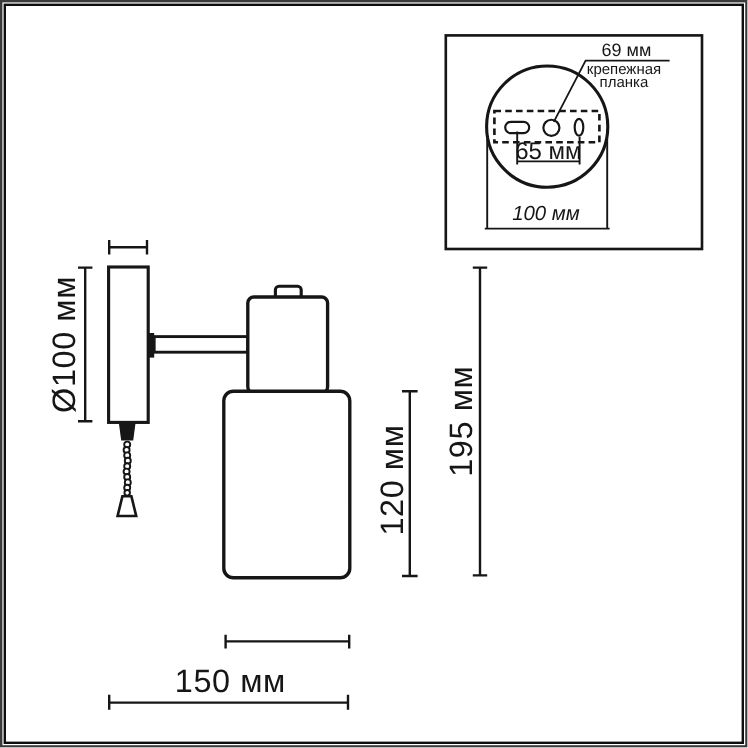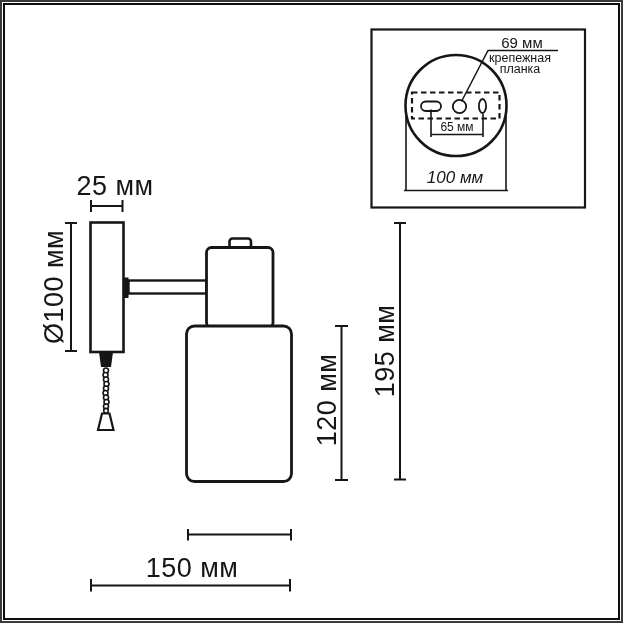--- a/index.html
+++ b/index.html
@@ -14,21 +14,21 @@
   }
   svg{position:absolute;left:0;top:0;}
   .lbl{
     position:absolute;white-space:nowrap;color:#161616;
     transform:translate(-50%,-50%);text-align:center;
   }
   .rot{transform:translate(-50%,-50%) rotate(-90deg);}
   .dimbig{font-size:27px;letter-spacing:.5px;}
   .ins-95{font-size:15px;}
   .ins-small{font-size:12.5px;line-height:10.5px;}
-  .ins-65{font-size:12px;}
+  .ins-65{font-size:20px;}
   .ins-100{font-size:17px;font-style:italic;}
 </style>
 </head>
 <body>
 
 <div class="canvas">
   <div class="innerframe"></div>
 
   <svg width="623" height="623" viewBox="0 0 623 623" fill="none" stroke="#161616" stroke-linecap="butt">
 
@@ -98,21 +98,20 @@
 
     <g stroke-width="1.6">
       <path d="M429,107.5 V135 M481,112 V135 M429,132.5 H481"></path>
     </g>
 
     <g stroke-width="1.6">
       <path d="M404,114 V189 M504,114 V189 M402,188.5 H506"></path>
     </g>
   </svg>
 
-  <div class="lbl dimbig" style="left:113px;top:184px;">25 мм</div>
 
   <div class="lbl rot dimbig" style="left:52px;top:285px;">Ø100 мм</div>
 
   <div class="lbl rot dimbig" style="left:325px;top:398px;">120 мм</div>
 
   <div class="lbl rot dimbig" style="left:383px;top:349px;">195 мм</div>
 
 
   <div class="lbl dimbig" style="left:190px;top:566px;text-align:center;">150 мм</div>
 

